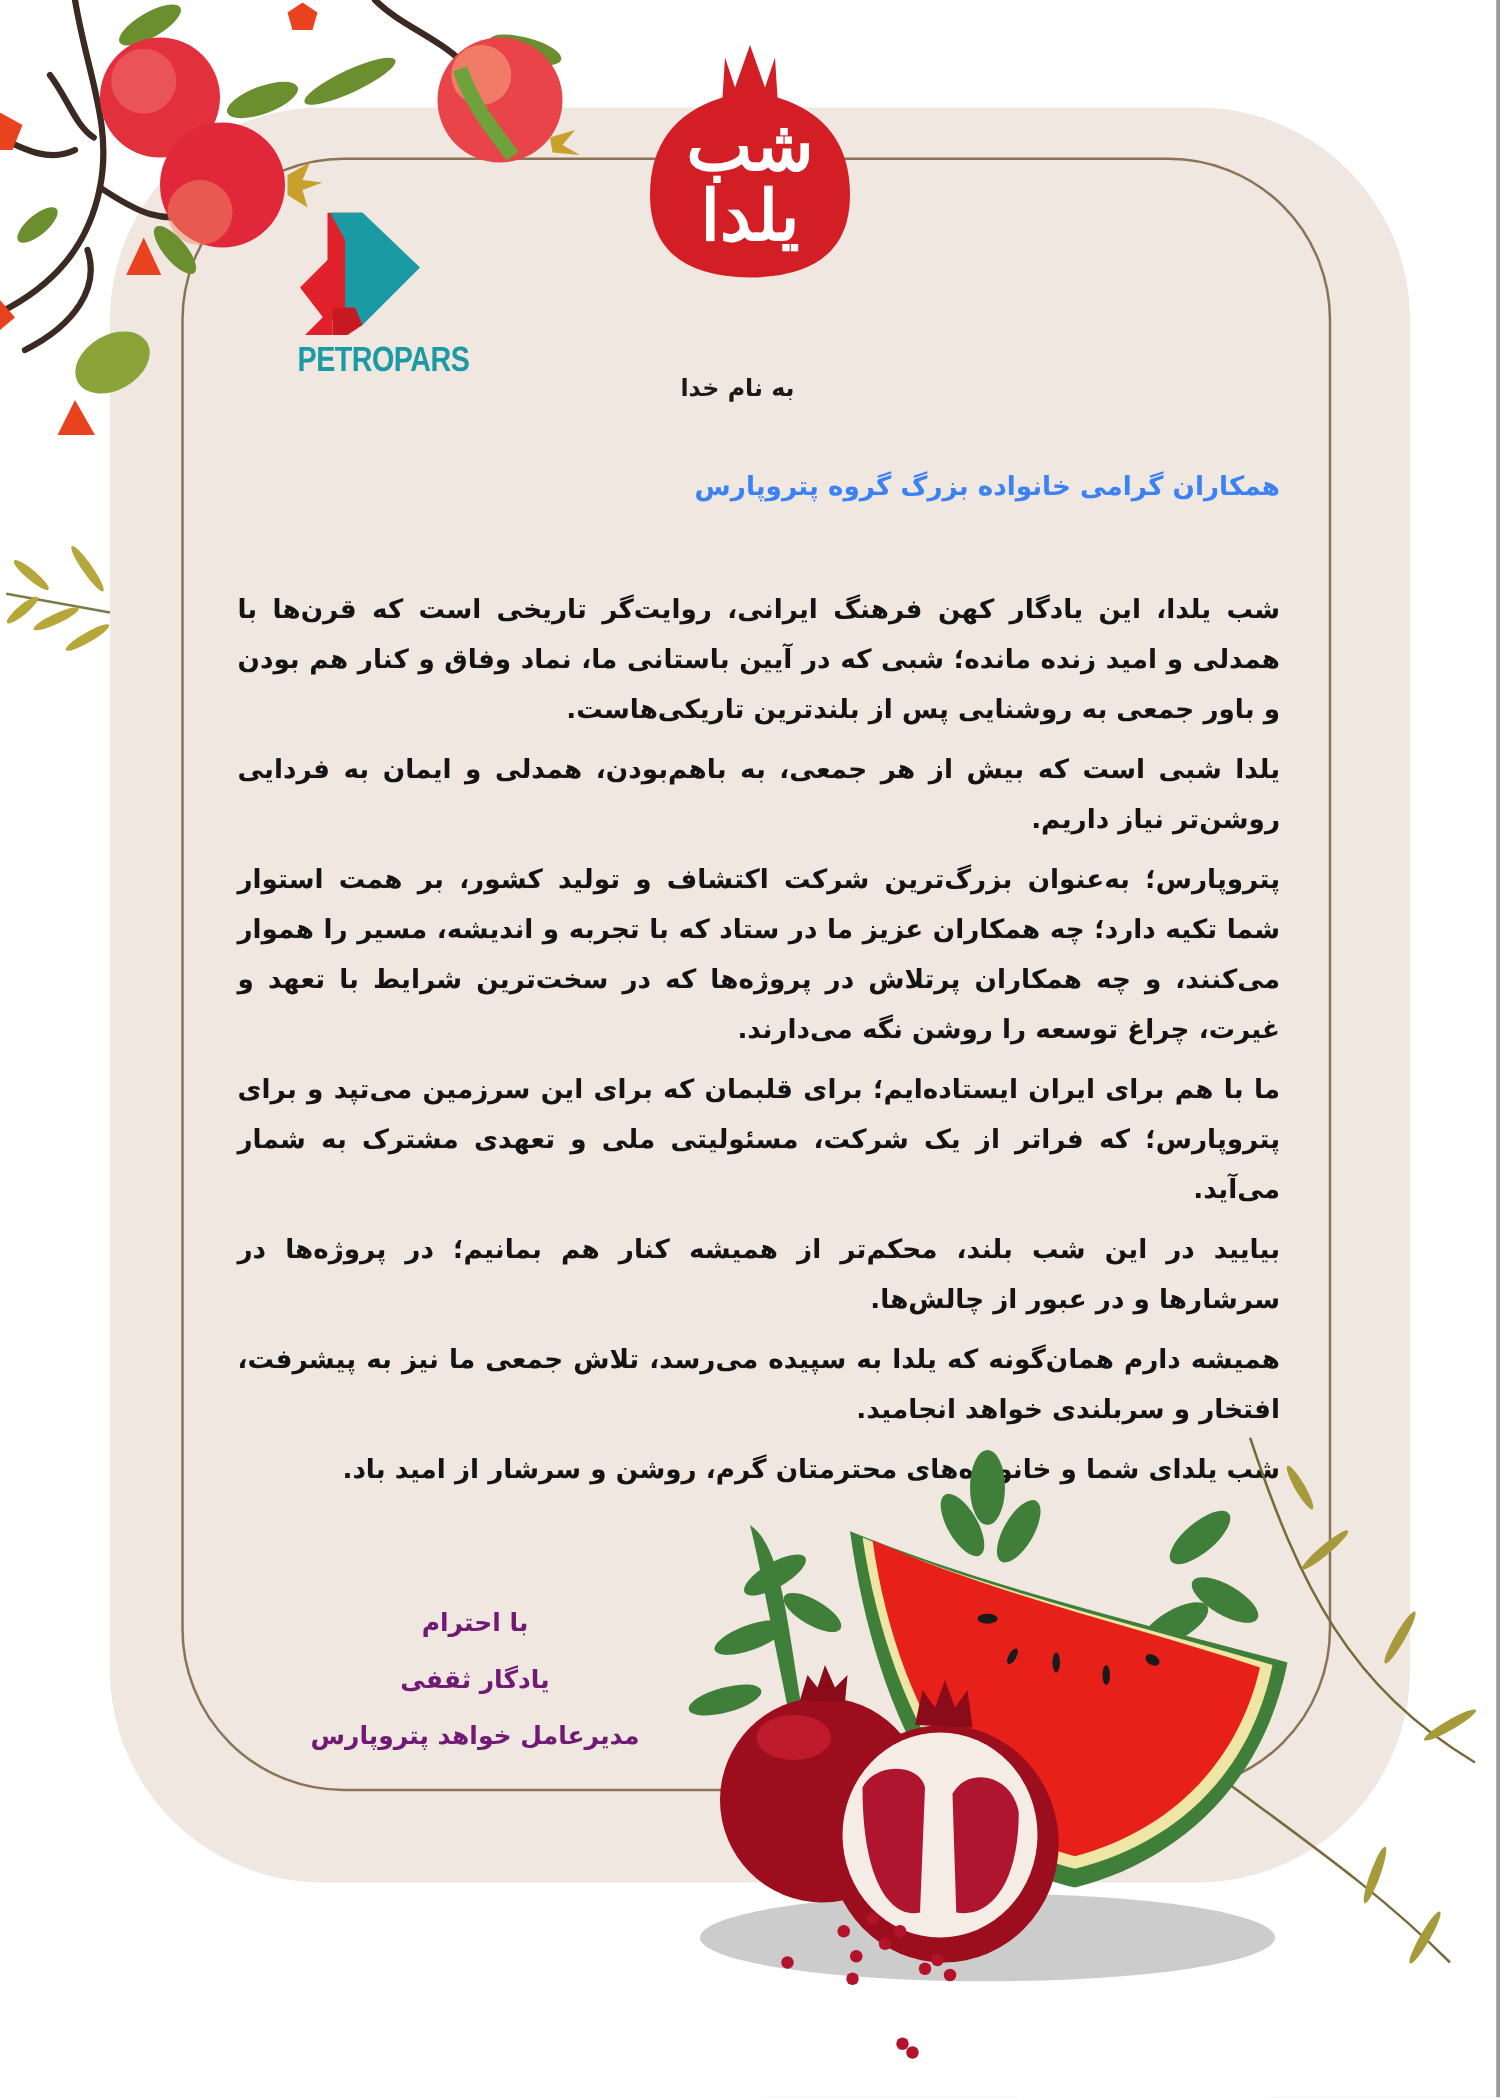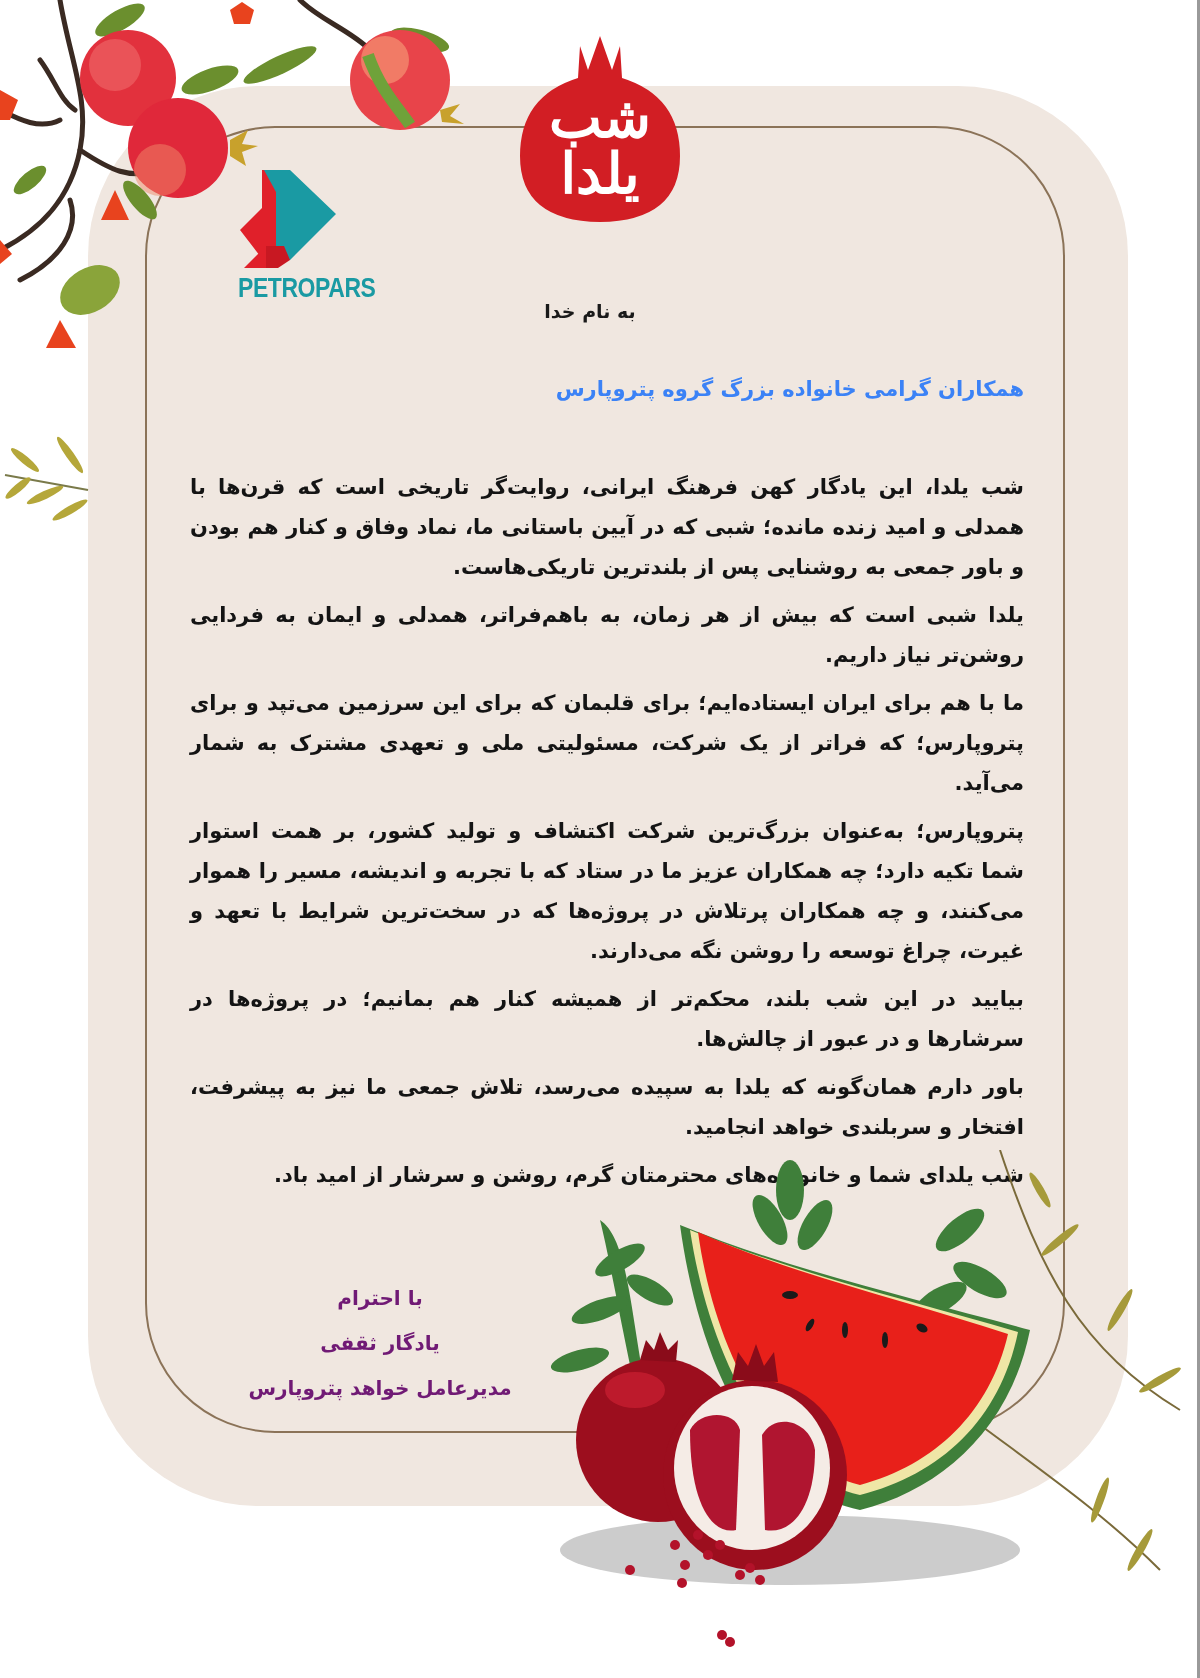--- a/index.html
+++ b/index.html
@@ -130,25 +130,25 @@
 <svg class="emblem" viewBox="0 0 180 200">
   <path d="M70 20 L78 44 L90 10 L102 44 L110 20 L112 52 Q170 70 170 130 Q170 195 90 196 Q10 195 10 130 Q10 70 68 52 Z" fill="#d21e24"></path>
 </svg>
 <div class="emblem-text">شب یلدا</div>
 
 <div class="bismillah letter">به نام خدا</div>
 <div class="salutation letter">همکاران گرامی خانواده بزرگ گروه پتروپارس</div>
 
 <div class="body-text letter">
   <p>شب یلدا، این یادگار کهن فرهنگ ایرانی، روایت‌گر تاریخی است که قرن‌ها با همدلی و امید زنده مانده؛ شبی که در آیین باستانی ما، نماد وفاق و کنار هم بودن و باور جمعی به روشنایی پس از بلندترین تاریکی‌هاست.</p>
-  <p>یلدا شبی است که بیش از هر زمان، به باهم‌فراتر، همدلی و ایمان به فردایی روشن‌تر نیاز داریم.</p>
+  <p>یلدا شبی است که بیش از هر جمعی، به باهم‌بودن، همدلی و ایمان به فردایی روشن‌تر نیاز داریم.</p>
+  <p>پتروپارس؛ به‌عنوان بزرگ‌ترین شرکت اکتشاف و تولید کشور، بر همت استوار شما تکیه دارد؛ چه همکاران عزیز ما در ستاد که با تجربه و اندیشه، مسیر را هموار می‌کنند، و چه همکاران پرتلاش در پروژه‌ها که در سخت‌ترین شرایط با تعهد و غیرت، چراغ توسعه را روشن نگه می‌دارند.</p>
   <p>ما با هم برای ایران ایستاده‌ایم؛ برای قلبمان که برای این سرزمین می‌تپد و برای پتروپارس؛ که فراتر از یک شرکت، مسئولیتی ملی و تعهدی مشترک به شمار می‌آید.</p>
-  <p>پتروپارس؛ به‌عنوان بزرگ‌ترین شرکت اکتشاف و تولید کشور، بر همت استوار شما تکیه دارد؛ چه همکاران عزیز ما در ستاد که با تجربه و اندیشه، مسیر را هموار می‌کنند، و چه همکاران پرتلاش در پروژه‌ها که در سخت‌ترین شرایط با تعهد و غیرت، چراغ توسعه را روشن نگه می‌دارند.</p>
   <p>بیایید در این شب بلند، محکم‌تر از همیشه کنار هم بمانیم؛ در پروژه‌ها در سرشار‌ها و در عبور از چالش‌ها.</p>
-  <p>باور دارم همان‌گونه که یلدا به سپیده می‌رسد، تلاش جمعی ما نیز به پیشرفت، افتخار و سربلندی خواهد انجامید.</p>
+  <p>همیشه دارم همان‌گونه که یلدا به سپیده می‌رسد، تلاش جمعی ما نیز به پیشرفت، افتخار و سربلندی خواهد انجامید.</p>
   <p>شب یلدای شما و خانواده‌های محترمتان گرم، روشن و سرشار از امید باد.</p>
 </div>
 
 <div class="signature">
   <div>با احترام</div>
   <div>یادگار ثقفی</div>
   <div>مدیرعامل خواهد پتروپارس</div>
 </div>
 
 <svg class="deco" style="left:540px;top:1150px" width="660" height="528" viewBox="0 0 660 528">

